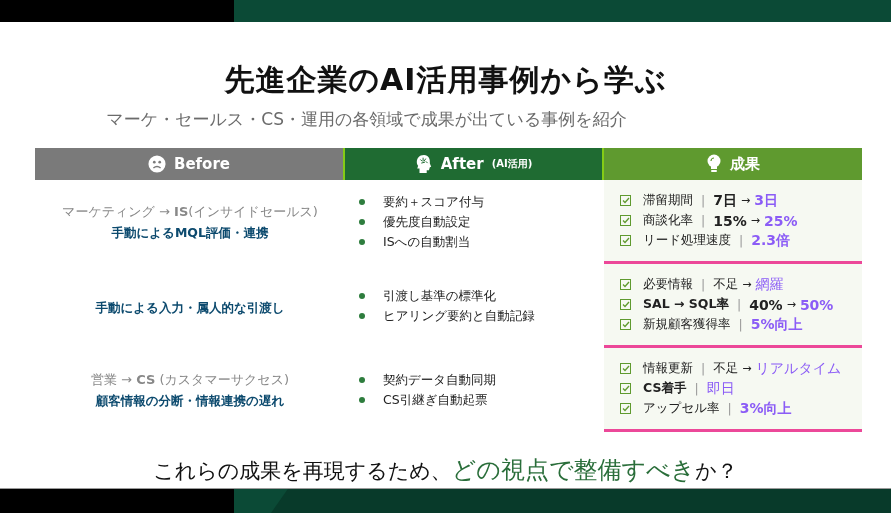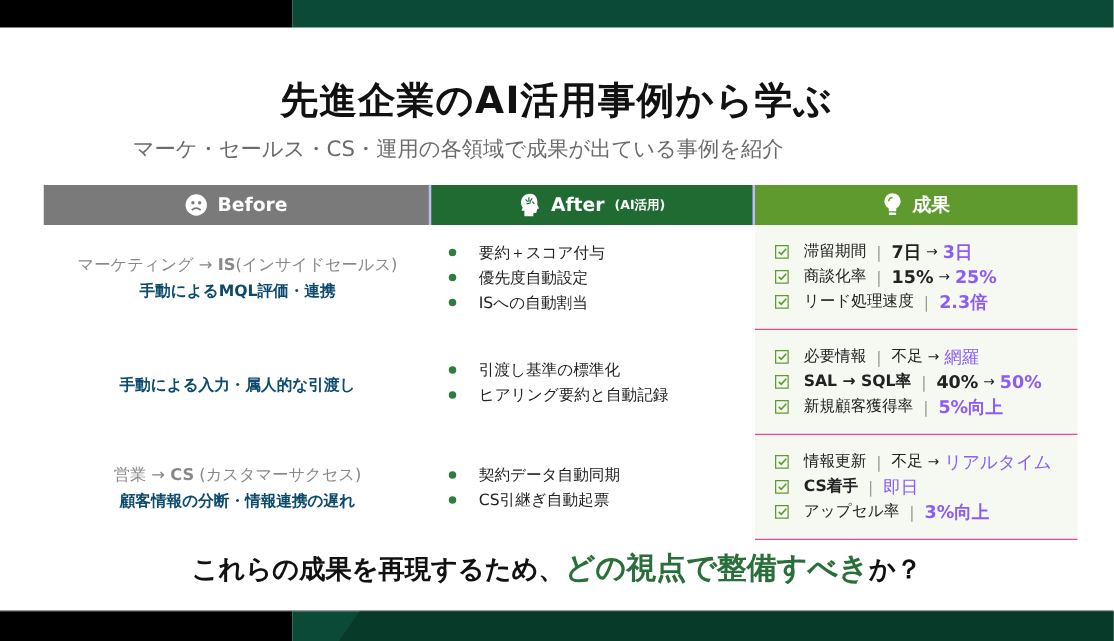--- a/index.html
+++ b/index.html
@@ -22,36 +22,36 @@
     }
     .subtitle {
       position: absolute; top: 108px; left: 0; width: 733px; text-align: center;
       font-size: 17px; color: #6b6b6b;
     }
 
     .table { position: absolute; left: 35px; top: 148px; width: 827px; }
     .thead { display: flex; height: 32px; }
     .th {
       display: flex; align-items: center; justify-content: center; gap: 8px;
-      color: #fff; font-weight: bold; font-size: 15px; border-right: 2px solid #c4b5fd;
+      color: #fff; font-weight: bold; font-size: 15px; border-right: 2px solid #84cc16;
     }
     .th.before { width: 310px; background: #7a7a7a; }
     .th.after { width: 259px; background: #1f6b32; }
     .th.result { width: 258px; background: #5f9a2f; border-right: none; }
     .th .sub { font-size: 10px; font-weight: bold; }
     .th svg { display: block; }
 
     .tbody { display: flex; }
     .col { display: flex; flex-direction: column; }
     .col.before { width: 310px; }
     .col.after { width: 259px; }
     .col.result { width: 258px; background: #f6f9f2; }
 
     .cell { height: 84px; display: flex; flex-direction: column; justify-content: center; }
-    .col.result .cell { border-bottom: 1px solid #ec4899; }
+    .col.result .cell { border-bottom: 3px solid #ec4899; }
     .before .cell { align-items: center; text-align: center; }
     .before .flow { font-size: 13px; color: #888; }
     .before .flow b { color: #888; }
     .before .issue { font-size: 12.5px; font-weight: bold; color: #0c4a6e; margin-top: 4px; }
 
     .after .cell { padding-left: 14px; }
     .after ul { list-style: none; }
     .after li { font-size: 12.5px; color: #222; height: 20px; display: flex; align-items: center; }
     .after li .dot { width: 6px; height: 6px; border-radius: 50%; background: #2e7d3e; margin-right: 18px; flex: none; }
 
@@ -64,22 +64,22 @@
     .row .lbl { font-weight: normal; }
     .row .lbl.bold { font-weight: bold; }
     .row .sep { color: #999; margin: 0 8px; }
     .row .from { font-weight: bold; font-size: 14px; }
     .row .from.plain { font-weight: normal; font-size: 12.5px; }
     .row .arrow { margin: 0 4px; font-size: 11px; }
     .row .to { color: #8b5cf6; font-weight: bold; font-size: 14px; }
     .row .to.plain { font-weight: normal; font-size: 14px; }
 
     .question {
-      position: absolute; top: 438px; left: 0; width: 891px; text-align: center;
-      font-size: 21px; color: #111; font-weight: bold;
+      position: absolute; top: 454px; left: 0; width: 891px; text-align: center;
+      font-size: 21px; color: #111; font-weight: normal;
     }
     .question .hl { color: #2a6e3a; font-size: 24px; }
   </style>
 </head>
 <body>
 
 <div class="bar bar-top">
   <div class="black"></div>
   <div class="green"></div>
 </div>

